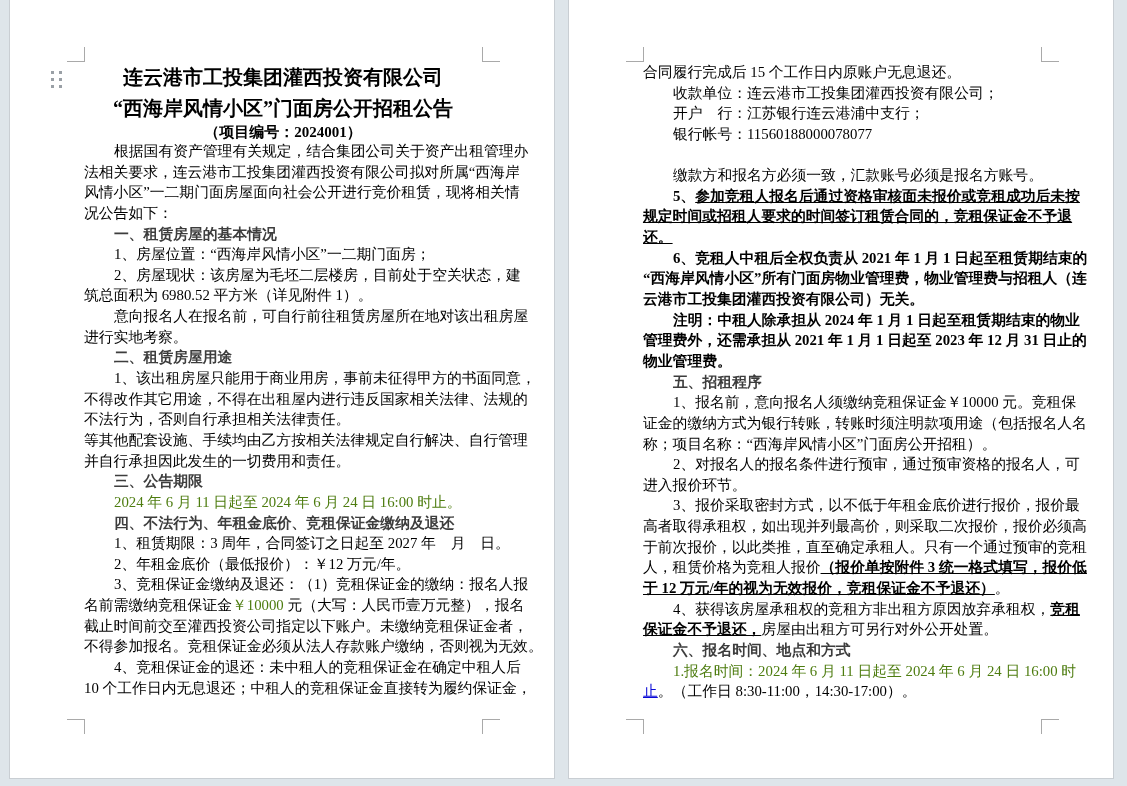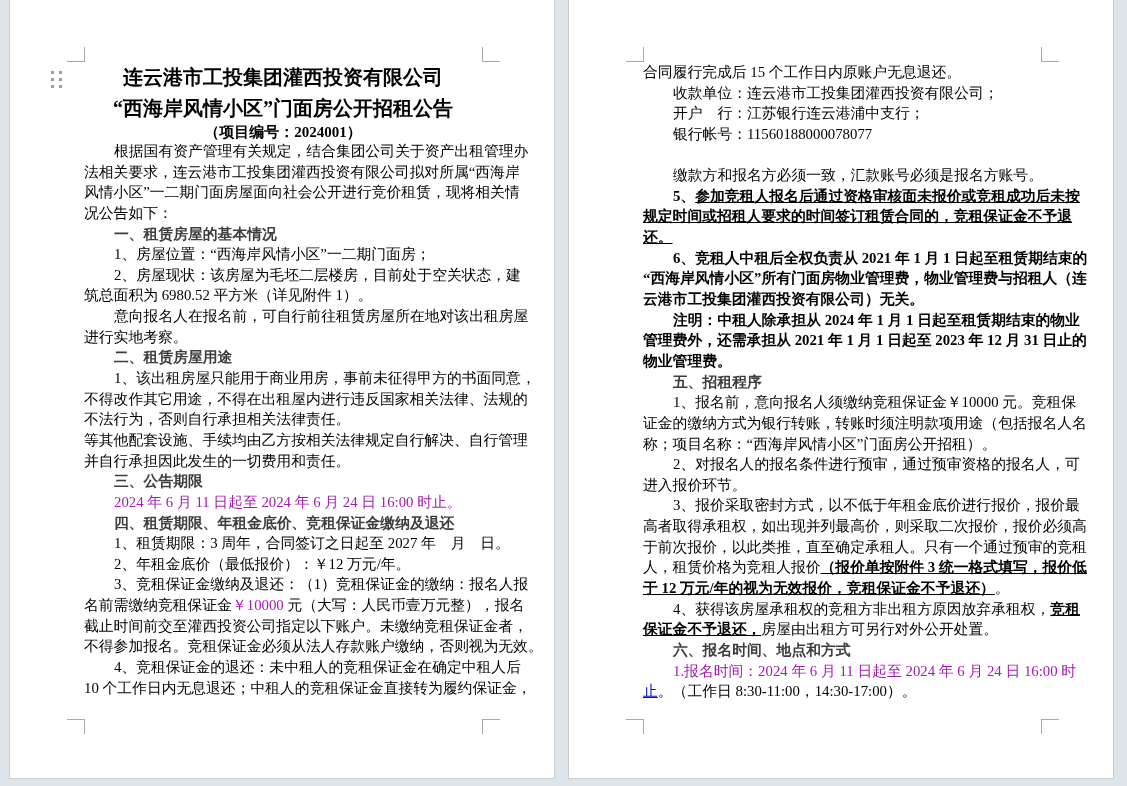--- a/index.html
+++ b/index.html
@@ -26,21 +26,21 @@
     text-align:center;padding-left:0;
   }
   .ln.subtitle{
     height:17px;line-height:17px;font-size:15px;font-weight:bold;
     text-align:center;padding-left:0;
   }
   .ln.heading{font-weight:bold;color:#3d3d3d;}
   .ln.blank{height:20.65px;}
   .r-b{font-weight:bold;}
   .r-bu{font-weight:bold;text-decoration:underline;}
-  .r-blue{color:#a21caf;}
+  .r-blue{color:#4d7c0f;}
   .r-blueu{color:#0a0ad7;text-decoration:underline;}
   .crop{position:absolute;width:17px;height:14px;border:0 solid #a9a9a9;}
   .crop.tl{left:57px;top:47px;border-right-width:1px;border-bottom-width:1px;}
   .crop.tr{left:472px;top:47px;border-left-width:1px;border-bottom-width:1px;}
   .crop.bl{left:57px;top:719px;border-right-width:1px;border-top-width:1px;}
   .crop.br{left:472px;top:719px;border-left-width:1px;border-top-width:1px;}
   .drag-handle{position:absolute;left:41px;top:71px;width:14px;height:20px;cursor:move;}
   .drag-handle::before{
     content:"";position:absolute;left:0;top:0;width:3px;height:3px;background:#9aa0a6;
     box-shadow:8px 0 0 #9aa0a6,0 7px 0 #9aa0a6,8px 7px 0 #9aa0a6,0 14px 0 #9aa0a6,8px 14px 0 #9aa0a6;
@@ -70,21 +70,21 @@
       <div class="ln body ind"><span>意向报名人在报名前，可自行前往租赁房屋所在地对该出租房屋</span></div>
       <div class="ln body"><span>进行实地考察。</span></div>
       <div class="ln heading ind"><span>二、租赁房屋用途</span></div>
       <div class="ln body ind"><span>1、该出租房屋只能用于商业用房，事前未征得甲方的书面同意，</span></div>
       <div class="ln body"><span>不得改作其它用途，不得在出租屋内进行违反国家相关法律、法规的</span></div>
       <div class="ln body"><span>不法行为，否则自行承担相关法律责任。</span></div>
       <div class="ln body"><span>等其他配套设施、手续均由乙方按相关法律规定自行解决、自行管理</span></div>
       <div class="ln body"><span>并自行承担因此发生的一切费用和责任。</span></div>
       <div class="ln heading ind"><span>三、公告期限</span></div>
       <div class="ln body ind"><span class="r-blue">2024 年 6 月 11 日起至 2024 年 6 月 24 日 16:00 时止。</span></div>
-      <div class="ln heading ind"><span>四、租赁期限、年租金底价、竞租保证金缴纳及退还</span></div>
+      <div class="ln heading ind"><span>四、不法行为、年租金底价、竞租保证金缴纳及退还</span></div>
       <div class="ln body ind"><span>1、租赁期限：3 周年，合同签订之日起至 2027 年　月　日。</span></div>
       <div class="ln body ind"><span>2、年租金底价（最低报价）：￥12 万元/年。</span></div>
       <div class="ln body ind"><span>3、竞租保证金缴纳及退还：（1）竞租保证金的缴纳：报名人报</span></div>
       <div class="ln body"><span>名前需缴纳竞租保证金</span><span class="r-blue">￥10000 </span><span>元（大写：人民币壹万元整），报名</span></div>
       <div class="ln body"><span>截止时间前交至灌西投资公司指定以下账户。未缴纳竞租保证金者，</span></div>
       <div class="ln body"><span>不得参加报名。竞租保证金必须从法人存款账户缴纳，否则视为无效。</span></div>
       <div class="ln body ind"><span>4、竞租保证金的退还：未中租人的竞租保证金在确定中租人后</span></div>
       <div class="ln body"><span>10 个工作日内无息退还；中租人的竞租保证金直接转为履约保证金，</span></div>
     </div>
 </div>

